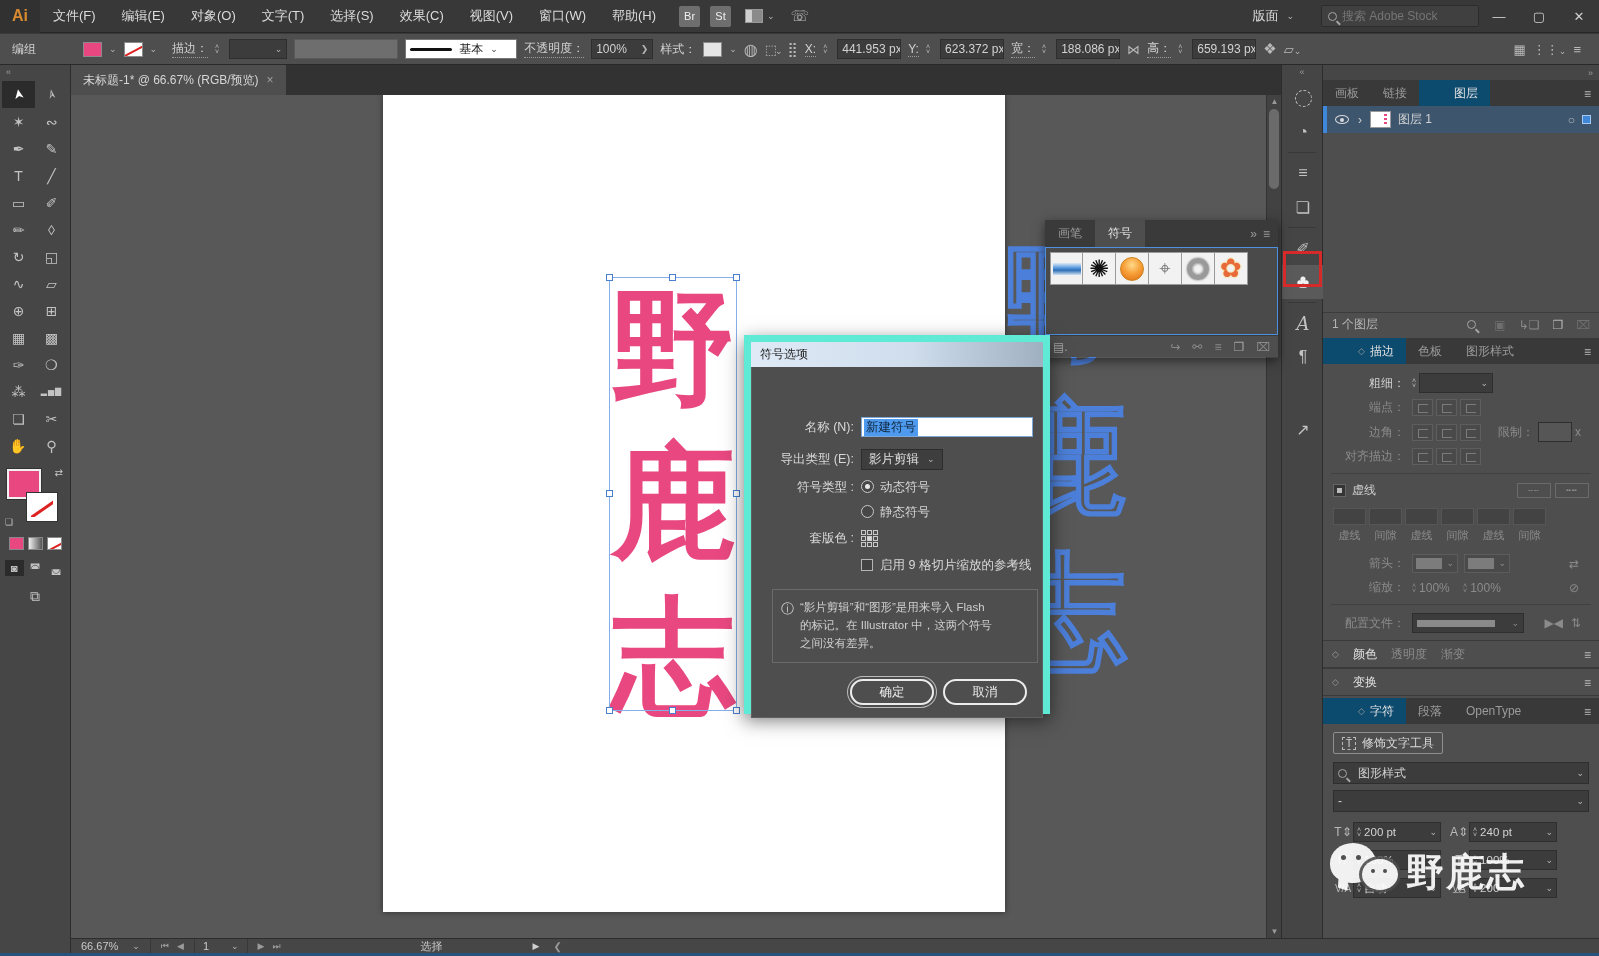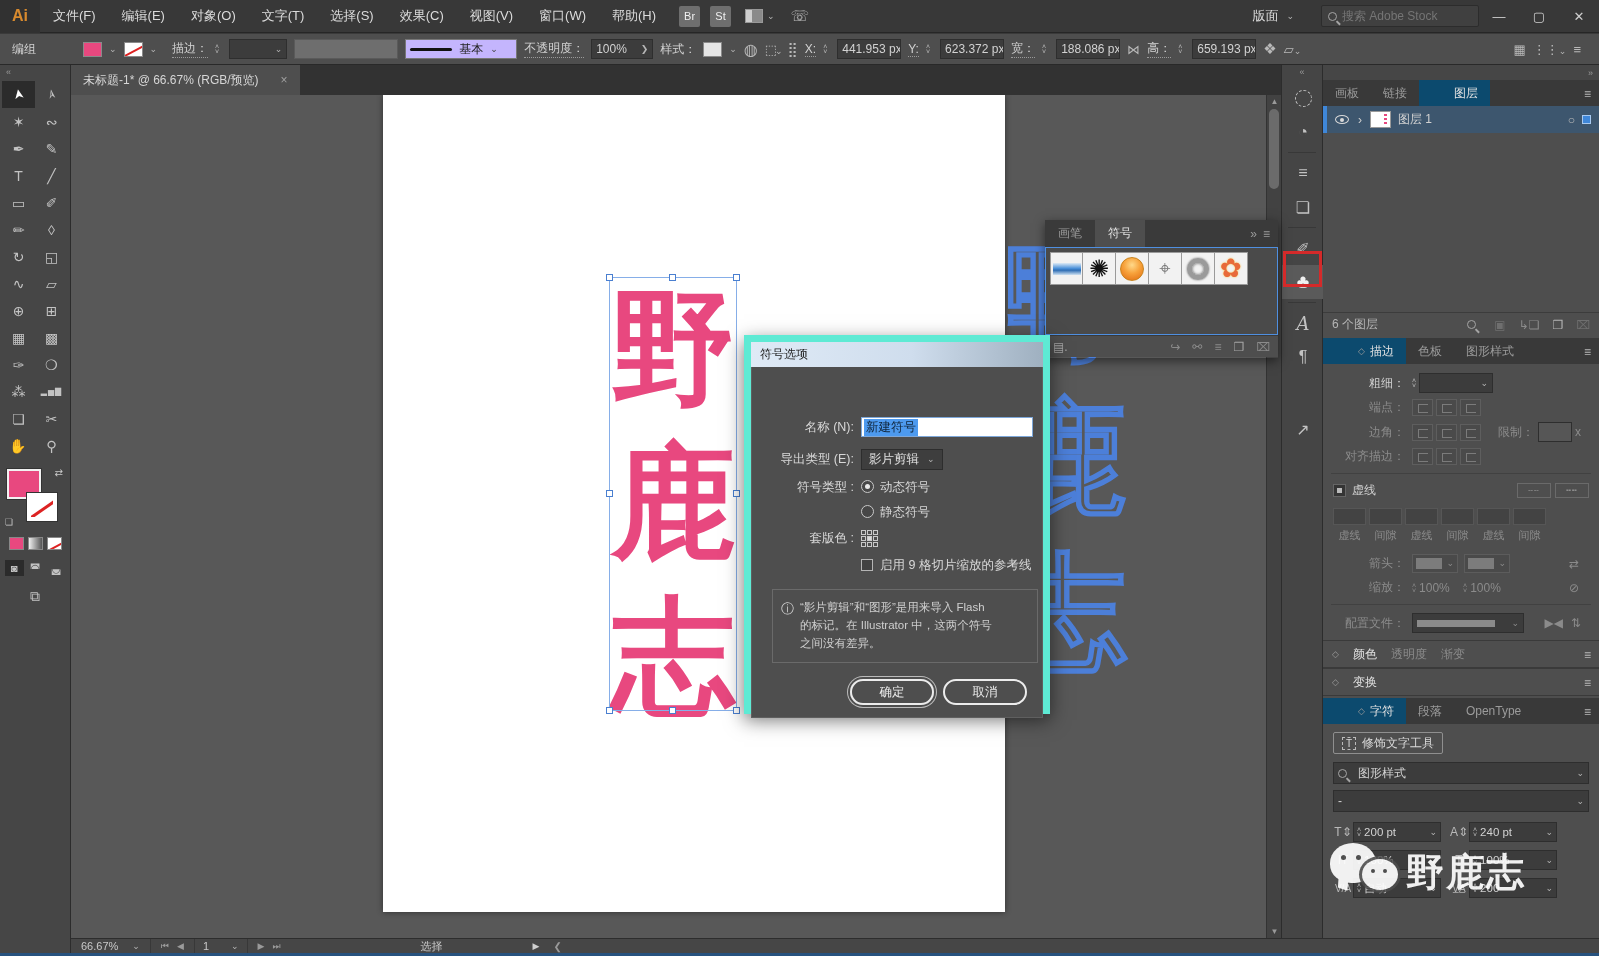--- a/index.html
+++ b/index.html
@@ -53,21 +53,21 @@
   .fs-swap { position:absolute; right:2px; top:0; color:#c9c9c9; font-size:10px; }
   .fs-mini { position:absolute; left:0; bottom:2px; color:#c9c9c9; font-size:9px; }
   .mode3 { display:flex; gap:4px; justify-content:center; margin-top:8px; }
   .mode3 .sq { width:15px; height:13px; border:1px solid #888; }
   .draw3 { display:flex; gap:2px; justify-content:center; margin-top:10px; }
   .draw3 span { width:19px; height:16px; display:flex; align-items:center; justify-content:center; font-size:11px; color:#c3c3c3; }
   .draw3 span:first-child { background:#2b2b2b; }
 
   
   #tabbar { left:71px; top:65px; width:1210px; height:30px; background:#323232; display:flex; align-items:flex-end; }
-  .doctab { height:30px; background:#4e4e4e; display:flex; align-items:center; padding:0 12px; gap:22px; font-size:12px; color:#d6d6d6; }
+  .doctab { height:30px; background:#4e4e4e; display:flex; align-items:center; padding:0 12px; gap:8px; font-size:12px; color:#d6d6d6; }
   #canvas { left:71px; top:95px; width:1195px; height:843px; background:#585858; overflow:hidden; }
   #artboard { position:absolute; left:312px; top:0; width:622px; height:817px; background:#fff; box-shadow:0 0 6px rgba(0,0,0,.45); }
   .vtext { position:absolute; width:130px; text-align:center; font-weight:900; font-size:124px; line-height:154px; font-family:"DejaVu Sans","Liberation Sans",sans-serif; }
   #pinktext { left:537px; top:176px; color:#e8487f; }
   #ghosttext { left:928px; top:132px; color:transparent; -webkit-text-stroke:1.5px #4c7fd9; z-index:4; }
   #selbox { position:absolute; left:538px; top:182px; width:128px; height:434px; border:1px solid #86aee8; z-index:3; }
   .hdl { position:absolute; width:7px; height:7px; background:#fff; border:1px solid #4a7fd0; }
   #vscroll { left:1266px; top:95px; width:15px; height:843px; background:#424242; border-left:1px solid #333; }
   #vscroll .thumb { position:absolute; left:2px; top:14px; width:10px; height:80px; background:#6b6b6b; border-radius:5px; }
   #vscroll .arr { position:absolute; left:0; width:15px; text-align:center; color:#9a9a9a; font-size:8px; }
@@ -197,21 +197,21 @@
     <span class="chev">⌄</span>
     <span class="dotted" style="margin-left:8px;">描边：</span>
     <span class="stp">
         <span>˄</span>
         <span>˅</span>
       </span>
     <span class="well" style="width:58px;justify-content:flex-end;">
         <span class="chev">⌄</span>
       </span>
     <span class="well" style="width:104px;background:#6e6e6e;border-color:#5a5a5a;"></span>
-    <span class="well" style="width:112px;gap:7px;background:#c4b5fd;border-color:#777;">
+    <span class="well" style="width:112px;gap:7px;background:#ffffff;border-color:#777;">
       <span class="line-sample"></span>
       <span style="color:#222;">基本</span>
       <span class="chev" style="color:#444;">⌄</span>
     </span>
     <span class="dotted">不透明度：</span>
     <span class="well" style="width:62px;justify-content:space-between;">
       <span>100%</span>
       <span class="chev">❯</span>
     </span>
     <span>样式：</span>
@@ -478,21 +478,21 @@
         <span class="lay-accent"></span>
         <span class="eye"></span>
         <span style="color:#cfcfcf;margin-right:8px;">›</span>
         <span class="lay-thumb"></span>
         <span style="flex:1;">图层 1</span>
         <span style="color:#bbb;margin-right:7px;">○</span>
         <span style="width:9px;height:9px;background:#3f87d9;border:1px solid #a8c9ef;margin-right:8px;"></span>
       </div>
     </div>
     <div class="lay-foot">
-      <span>6 个图层</span>
+      <span>1 个图层</span>
       <span style="flex:1"></span>
       <span><span class="s-ico" style="display:inline-block;"></span></span>
       <span class="vdim">▣</span>
       <span class="dim">↳❏</span>
       <span>❐</span>
       <span class="vdim">⌧</span>
     </div>
 
     <div class="ptabs" style="margin-top:2px;">
       <span class="ptab active">

